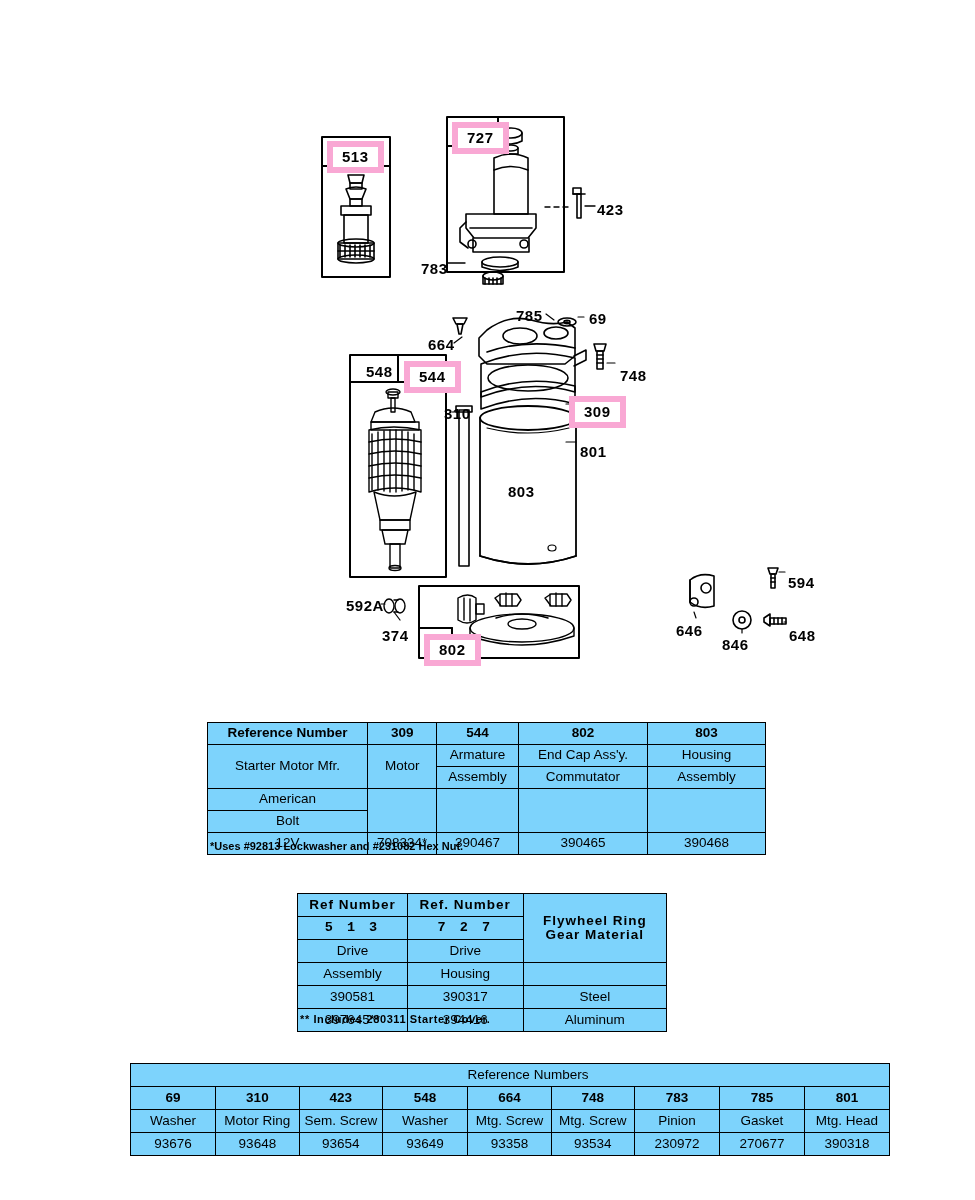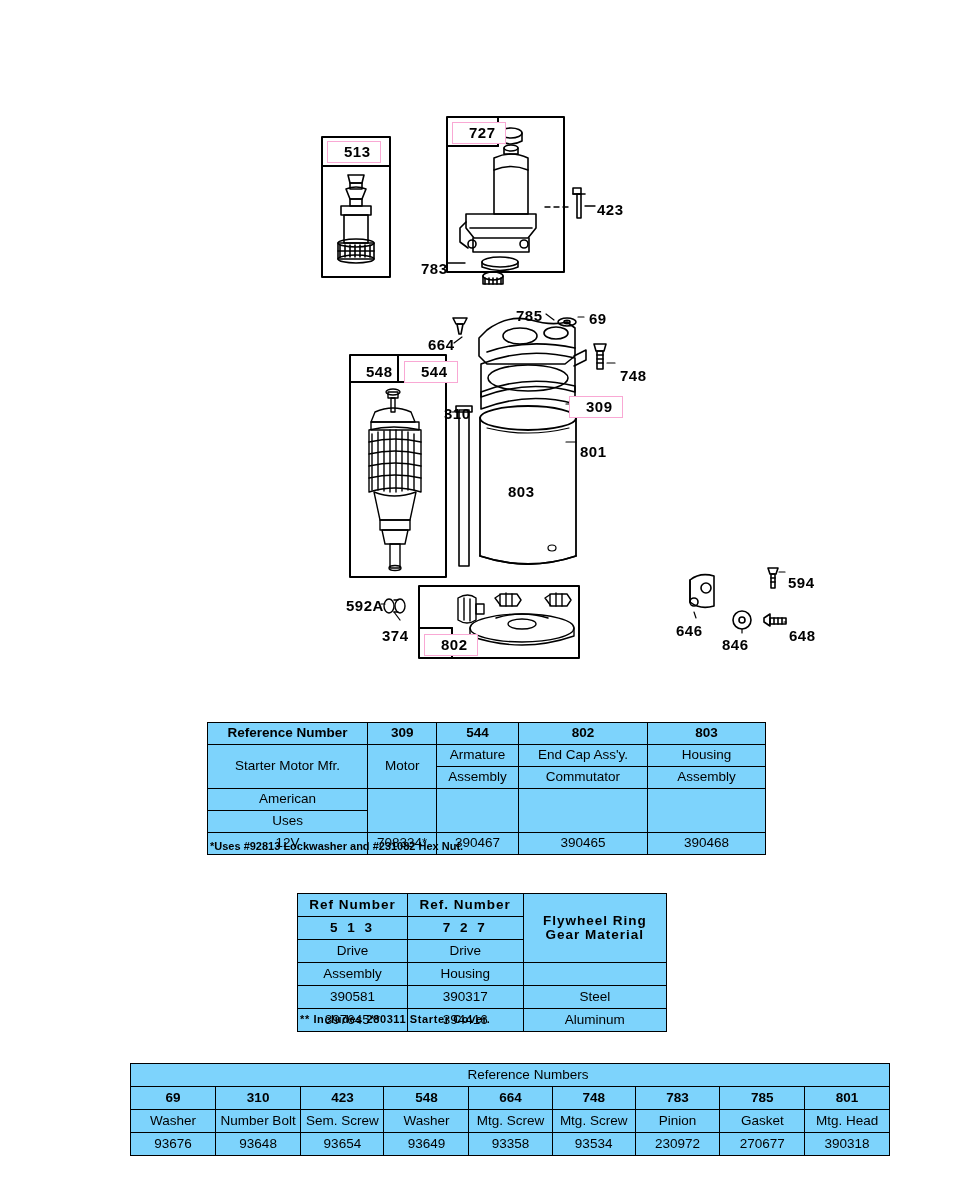--- a/index.html
+++ b/index.html
@@ -29,22 +29,22 @@
   }
   .lbl {
     position: absolute;
     font-family: "Liberation Sans", sans-serif;
     font-size: 15px;
     font-weight: bold;
     letter-spacing: 0.5px;
     white-space: nowrap;
   }
   .lbl.boxed {
-    border: 1px solid #f9a8d4;
-    padding: 1px 9px 2px 16px;
+    border: 6px solid #f9a8d4;
+    padding: 1px 9px 2px 9px;
     background: #fff;
   }
   
   .tbl {
     position: absolute;
     border-collapse: collapse;
     background: #7dd3fc;
     font-family: "Liberation Sans", sans-serif;
   }
   .tbl td, .tbl th {
@@ -82,21 +82,21 @@
 
   #table2 {
     left: 297px;
     top: 893px;
     width: 370px;
   }
   #table2 td { height: 18px; }
   #table2 .d0 { width: 108px; margin-top: 32px; }
   #table2 .d1 { width: 115px; }
   #table2 .d2 { width: 146px; }
-  #table2 .spaced { letter-spacing: 3px; font-weight: bold; }
+  #table2 .spaced { letter-spacing: 3px; font-weight: bold; font-family: Liberation Mono, monospace; }
   #table2 .bold { font-weight: bold; letter-spacing: 1px; }
 
   #note2 { left: 300px; top: 1013px; letter-spacing: 0.6px; }
 
   #table3 {
     left: 130px;
     top: 1063px;
     width: 760px;
   }
   #table3 td { height: 18px; }
@@ -312,21 +312,21 @@
         <td>Assembly</td>
       </tr>
       <tr>
         <td>American</td>
         <td rowspan="2"></td>
         <td rowspan="2"></td>
         <td rowspan="2"></td>
         <td rowspan="2"></td>
       </tr>
       <tr>
-        <td>Uses</td>
+        <td>Bolt</td>
       </tr>
       <tr>
         <td>12V</td>
         <td>708334*</td>
         <td>390467</td>
         <td>390465</td>
         <td>390468</td>
       </tr>
     </tbody>
   </table>
@@ -380,21 +380,21 @@
           <td class="e hd">423</td>
           <td class="e hd">548</td>
           <td class="e hd">664</td>
           <td class="e hd">748</td>
           <td class="e hd">783</td>
           <td class="e hd">785</td>
           <td class="e hd">801</td>
         </tr>
       <tr id="refs-names-row">
           <td class="e">Washer</td>
-          <td class="e">Number Bolt</td>
+          <td class="e">Motor Ring</td>
           <td class="e">Sem. Screw</td>
           <td class="e">Washer</td>
           <td class="e">Mtg. Screw</td>
           <td class="e">Mtg. Screw</td>
           <td class="e">Pinion</td>
           <td class="e">Gasket</td>
           <td class="e">Mtg. Head</td>
         </tr>
       <tr id="refs-parts-row">
           <td class="e">93676</td>

